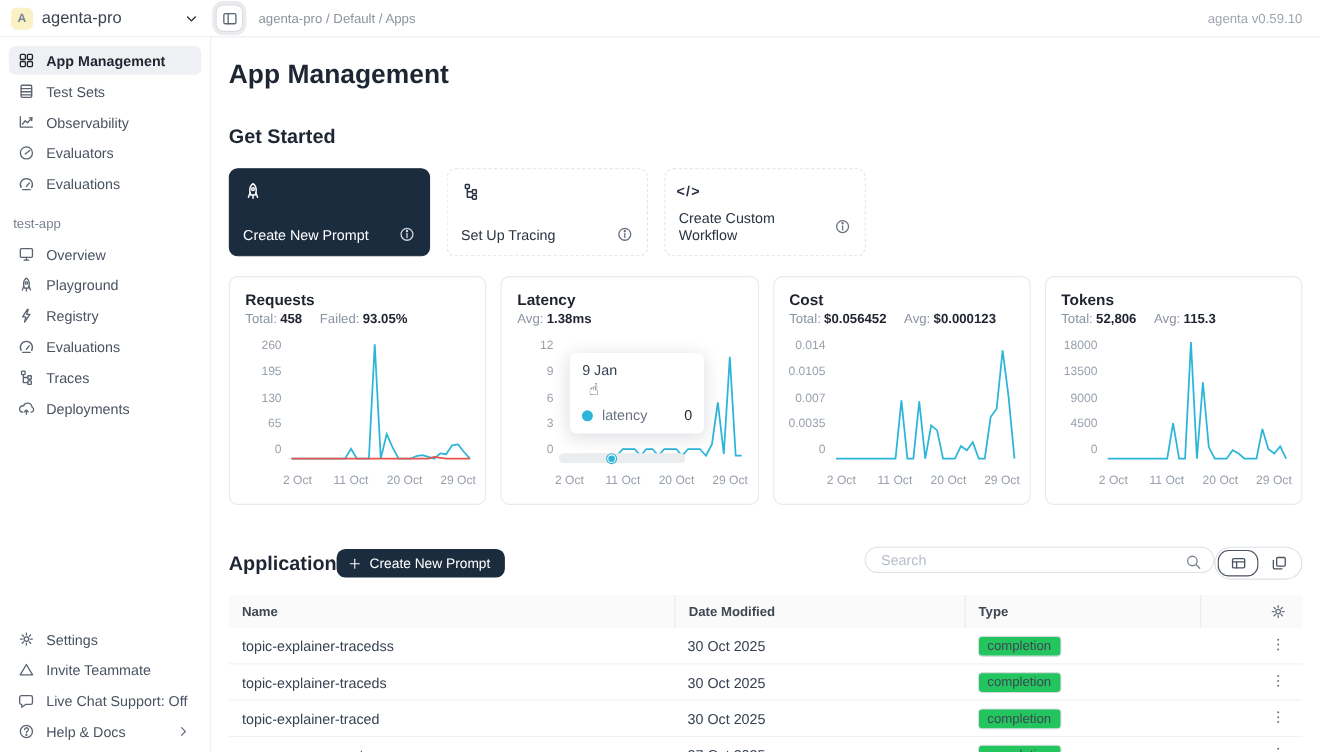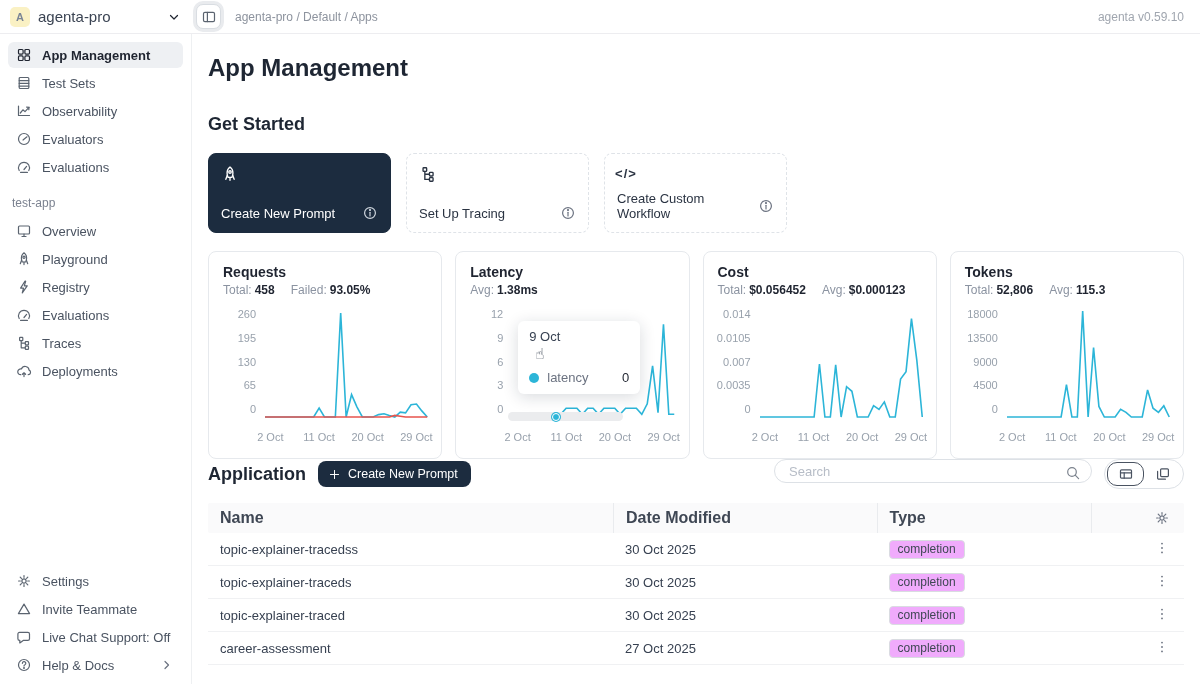--- a/index.html
+++ b/index.html
@@ -69,42 +69,42 @@
   .marker { position:absolute; bottom:-4px; width:8px; height:8px; border-radius:50%; background:#2cb5d8; border:1.5px solid #fff; box-shadow:0 0 0 1px #2cb5d8; }
   .chart-tooltip { position:absolute; left:6px; top:10px; width:122px; background:#fff; border-radius:6px; box-shadow:0 3px 16px rgba(20,30,50,.16); padding:8px 11px 9px 11px; z-index:5; }
   .tt-date { font-size:13px; color:#374151; margin-bottom:26px; }
   .cursor-glyph { position:absolute; left:17px; top:24px; font-size:15px; color:#3f4856; font-family:"DejaVu Sans",sans-serif; }
   .tt-row { display:flex; align-items:center; gap:8px; }
   .tt-dot { width:10px; height:10px; border-radius:50%; background:#2cb5d8; flex:0 0 10px; }
   .tt-name { font-size:13px; color:#6b7280; }
   .tt-val { margin-left:auto; font-size:13px; color:#1f2430; font-weight:500; }
 
   
-  .app-header { display:flex; align-items:center; gap:12px; }
+  .app-header { display:flex; align-items:center; margin-top:38px; }
   .create-btn { display:inline-flex; align-items:center; gap:7px; background:#1c2c3f; color:#fff; border:none; border-radius:8px; height:26px; padding:0 13px 0 10px; font-size:12.5px; cursor:pointer; font-family:inherit; }
   .create-btn .icon { color:#fff; width:13px; height:13px; flex-basis:13px; }
   .create-btn .icon svg { width:13px; height:13px; }
   .app-spacer { flex:1; }
   .search-box { position:relative; width:318px; height:30px; }
   .search-input { width:100%; height:24px; border:1px solid #dde1e6; border-radius:15px; padding:0 36px 0 14px; font-size:13px; color:#374151; outline:none; font-family:inherit; background:#fff; }
   .search-input::placeholder { color:#b7bdc7; }
   .search-icon-wrap { position:absolute; right:11px; top:6px; color:#7b828d; cursor:pointer; }
   .view-toggle { display:flex; align-items:center; border:1px solid #dde1e6; border-radius:15px; height:30px; padding:2px; background:#fff; }
   .vt-btn { width:37px; height:24px; display:flex; align-items:center; justify-content:center; border-radius:10px; color:#4a5361; border:1px solid transparent; cursor:pointer; background:transparent; }
   .vt-btn.active { border-color:#4a5361; }
 
   .app-table { margin-top:14px; }
   .thead, .trow { display:grid; grid-template-columns:41.5% 27% 22% 1fr; align-items:center; }
-  .thead { background:#fafafb; height:30px; border-radius:2px; font-size:16px; font-weight:600; color:#3f4754; }
+  .thead { background:#fafafb; height:30px; border-radius:2px; font-size:12px; font-weight:600; color:#3f4754; }
   .th { padding:0 12px; height:100%; display:flex; align-items:center; }
   .th + .th { border-left:1px solid #e9ebee; }
   .th.actions, .td.actions { justify-content:flex-end; padding-right:14px; }
   .trow { height:33px; border-bottom:1px solid #f0f1f3; font-size:13px; color:#374151; cursor:pointer; }
   .td { padding:0 12px; display:flex; align-items:center; }
-  .tag { border:1px solid #d9dce1; border-radius:4px; padding:1.5px 8px; font-size:12px; color:#3f4754; background:#f0abfc; }
+  .tag { border:1px solid #d9dce1; border-radius:4px; padding:1.5px 8px; font-size:12px; color:#3f4754; background:#22c55e; }
   .dots-btn { color:#6b7280; cursor:pointer; }
   .gear-head { color:#6b7280; cursor:pointer; }
 </style>
 </head>
 <body>
 
 <div id="app">
   <div class="topbar">
     <div class="tb-left">
       <span class="avatar">A</span>
@@ -396,21 +396,21 @@
                 <span>0</span>
               </div>
               <div class="plot-col">
                 <div class="plot">
                   <svg class="plot-svg" viewBox="0 0 155 106" preserveAspectRatio="none">
                     <polyline points="0.0,103.3 5.2,103.3 10.3,103.3 15.5,103.3 20.7,103.3 25.8,103.3 31.0,103.3 36.2,103.3 41.3,106.0 46.5,103.3 51.7,97.2 56.8,97.2 62.0,97.2 67.2,103.3 72.3,97.2 77.5,97.2 82.7,103.3 87.8,97.2 93.0,97.2 98.2,97.2 103.3,103.3 108.5,97.2 113.7,97.2 118.8,97.2 124.0,103.3 129.2,92.8 134.3,54.8 139.5,101.6 144.7,13.3 149.8,103.3 155.0,103.3" fill="none" stroke="#2cb5d8" stroke-width="1.6" vector-effect="non-scaling-stroke"></polyline>
                   </svg>
                   <div class="hover-band"></div>
                   <div class="marker" style="left:calc(26.7% - 4px)"></div>
                   <div class="chart-tooltip">
-                    <div class="tt-date">9 Oct</div>
+                    <div class="tt-date">9 Jan</div>
                     <span class="cursor-glyph">☝</span>
                     <div class="tt-row">
                       <span class="tt-dot"></span>
                       <span class="tt-name">latency</span>
                       <span class="tt-val">0</span>
                     </div>
                   </div>
                 </div>
                 <div class="xaxis">
                   <span class="xl" style="left:3.3%">2 Oct</span>

